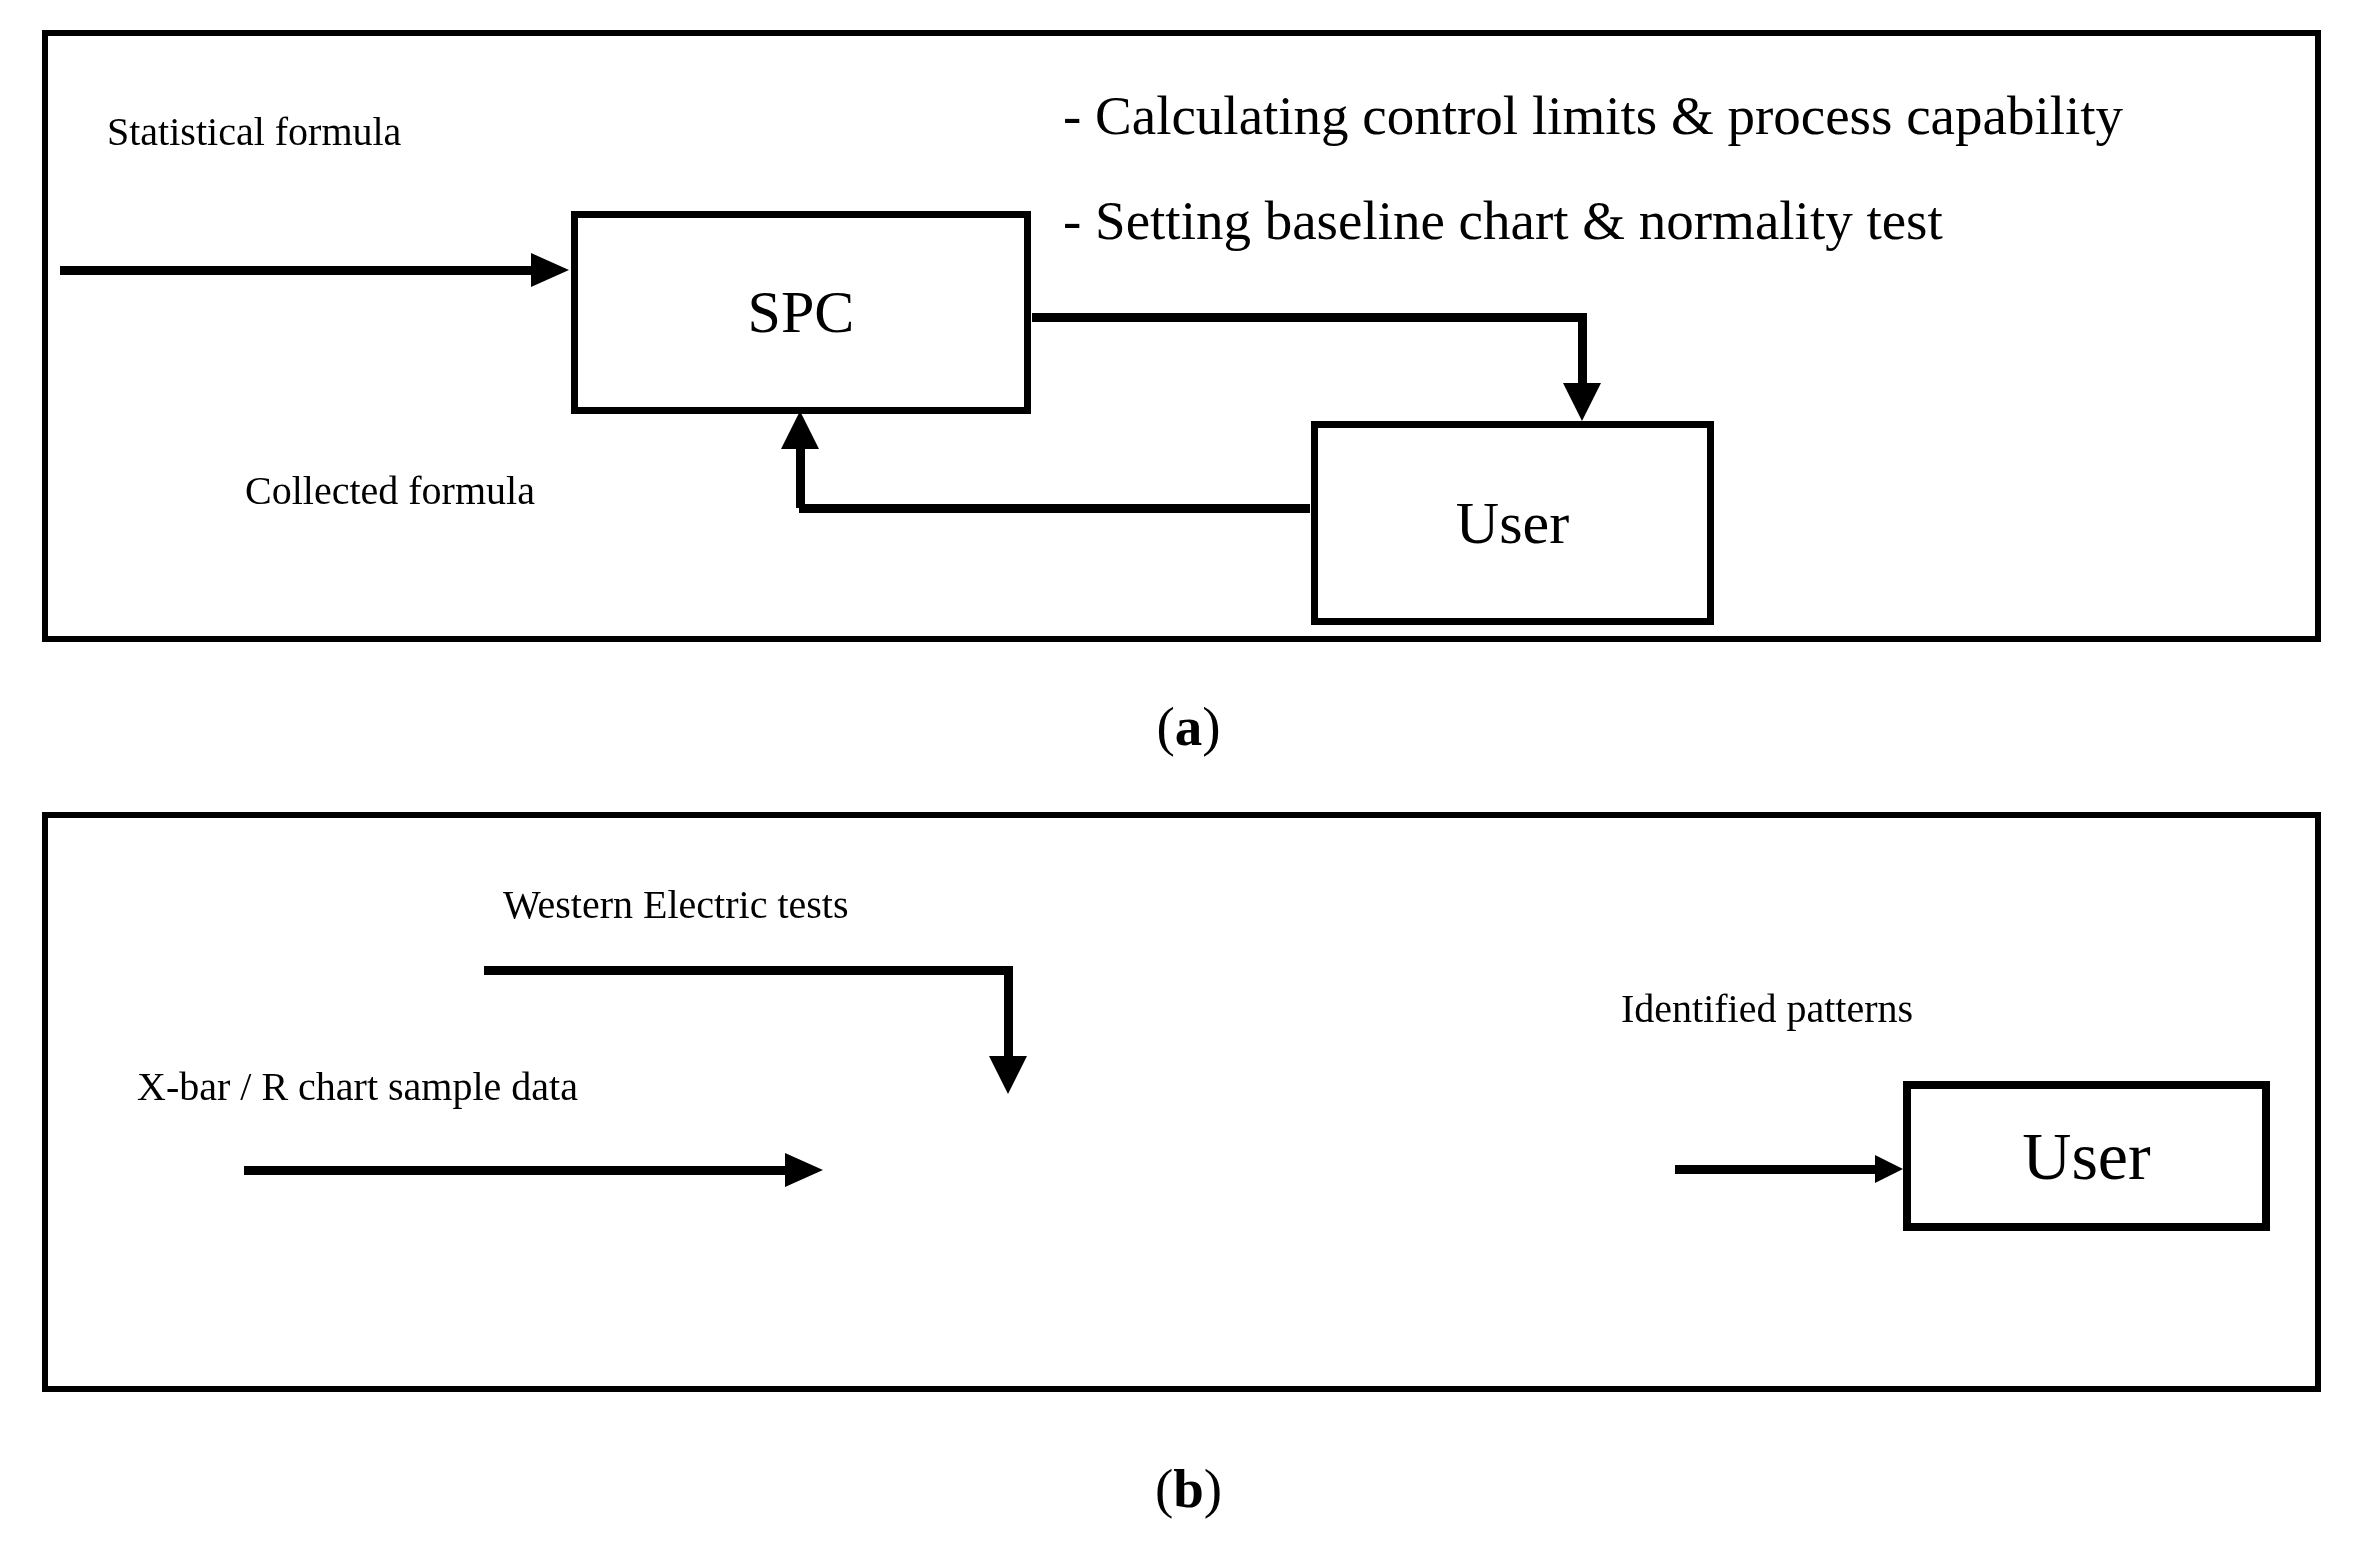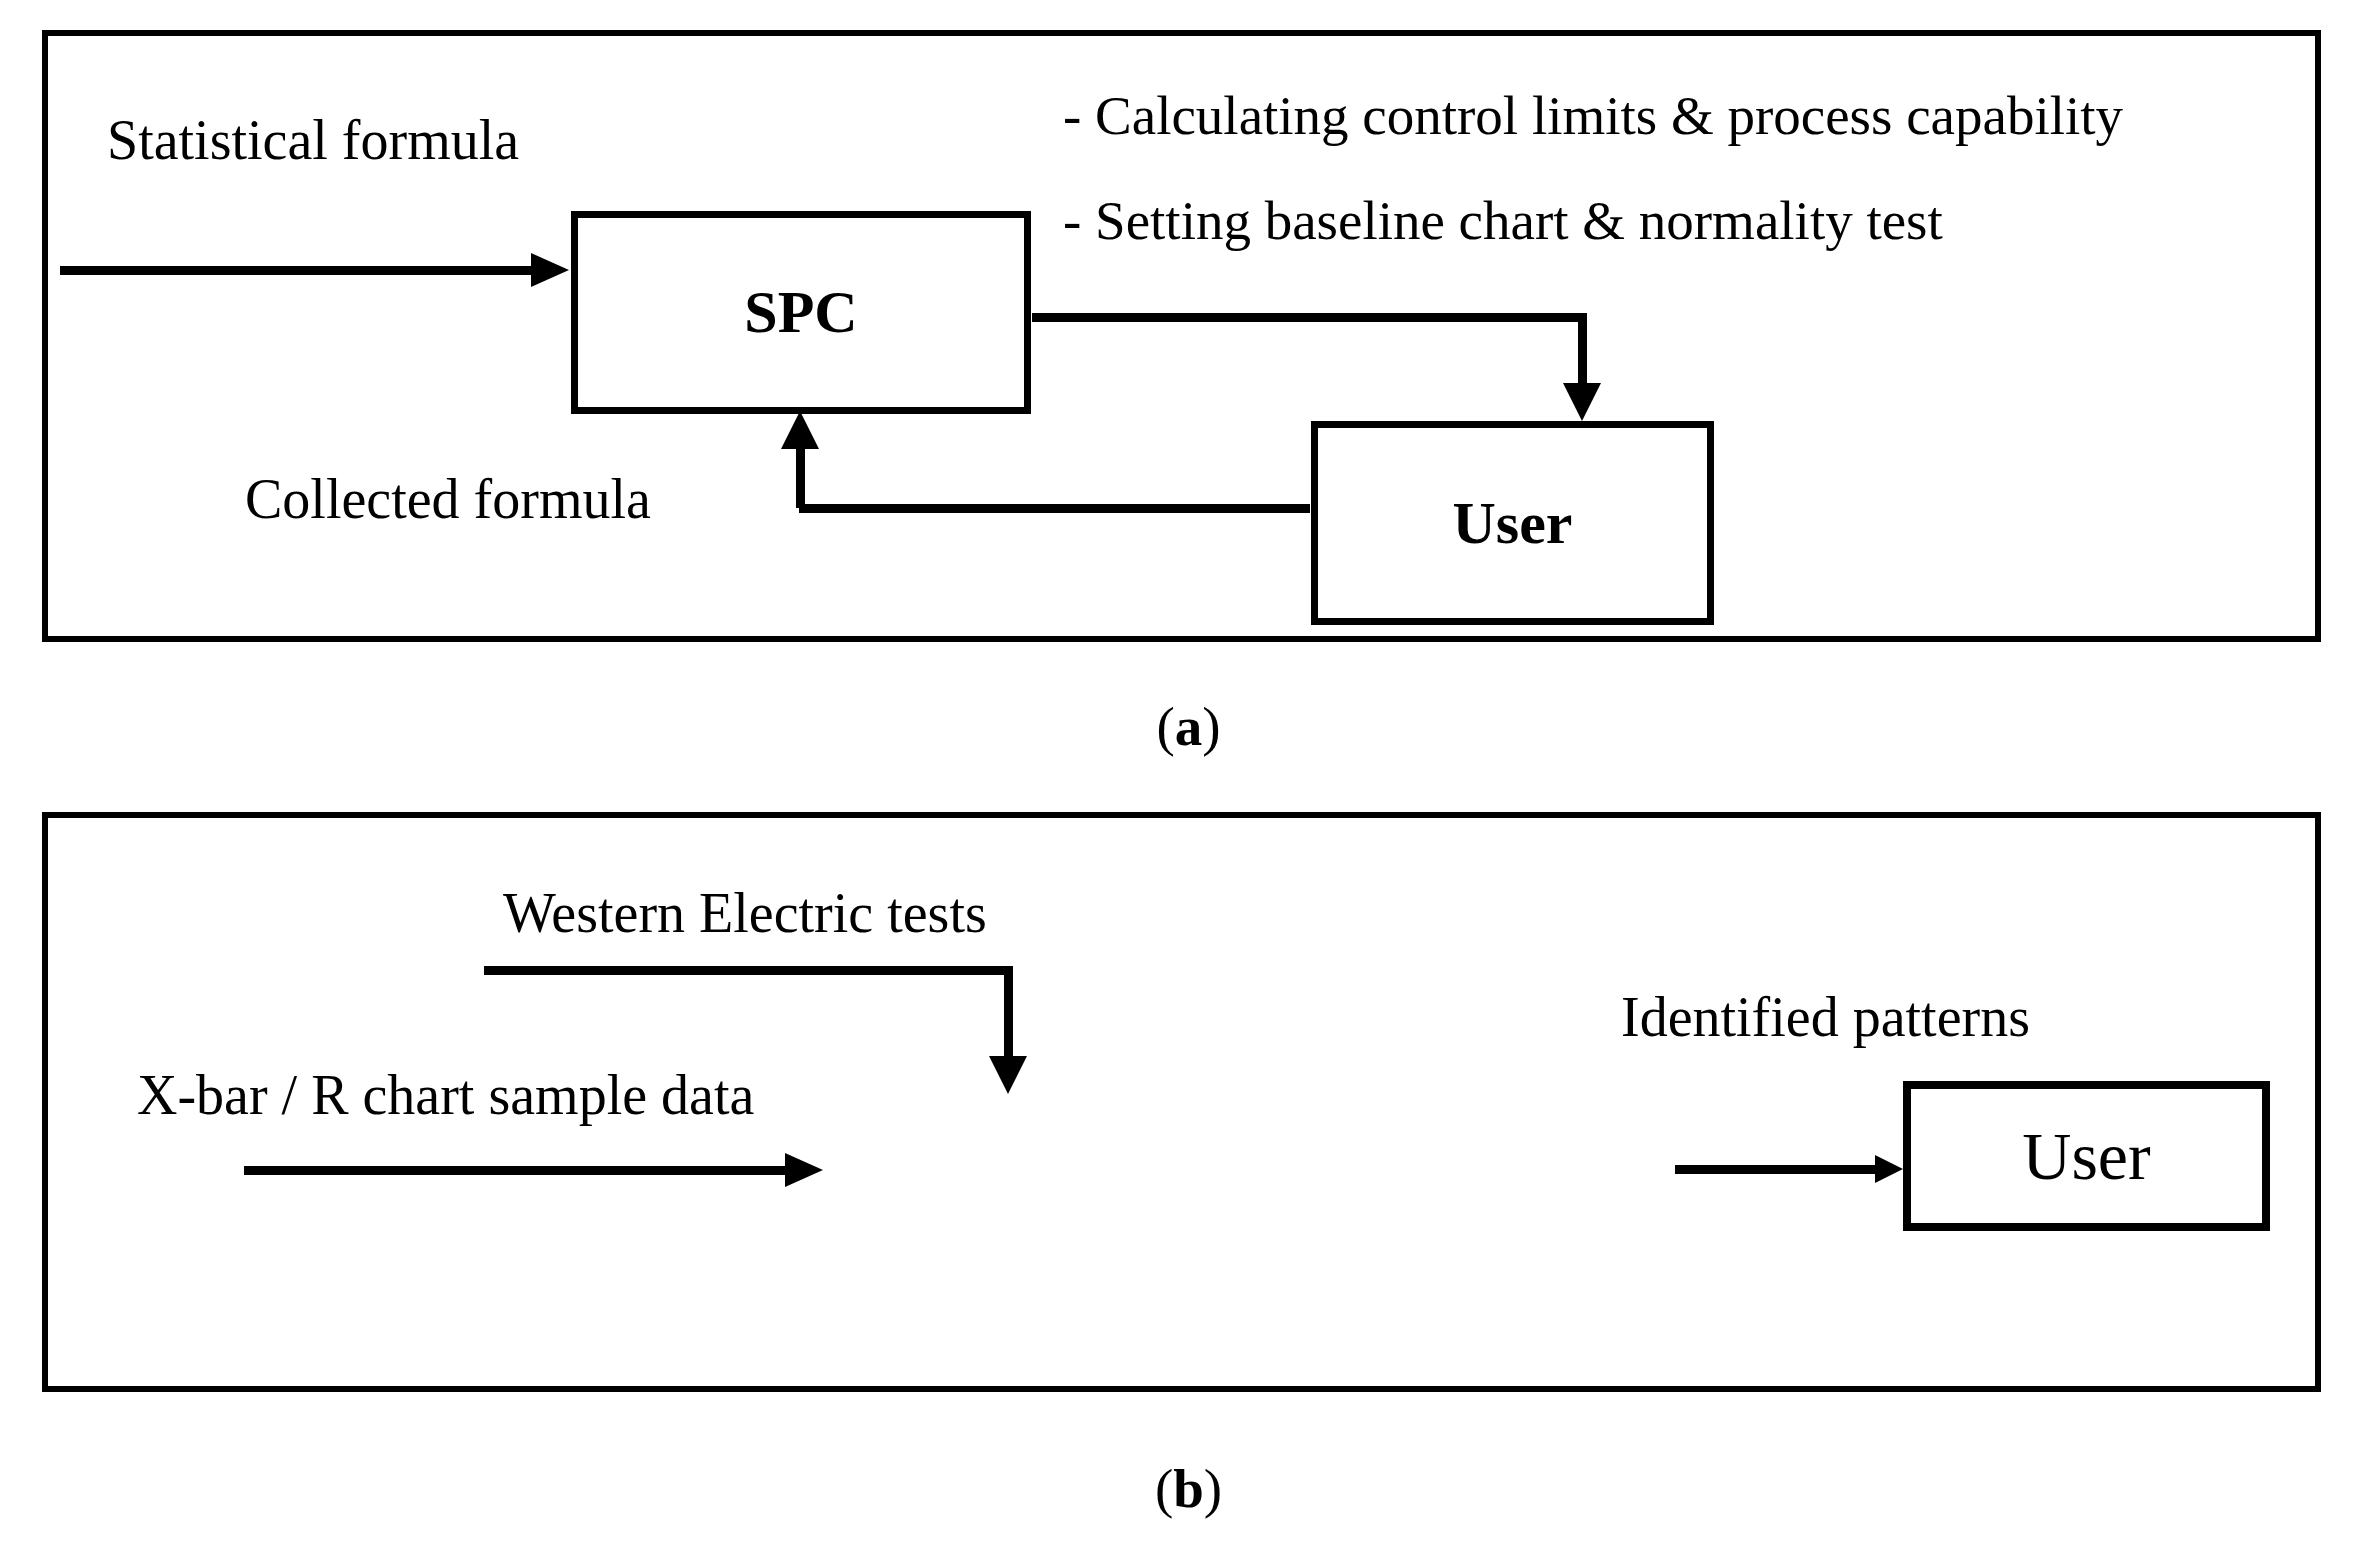--- a/index.html
+++ b/index.html
@@ -15,37 +15,37 @@
     position:absolute;
     border:6.6px solid #000;
     background:#fff;
     box-sizing:border-box;
   }
   #panel-a{left:42px;top:30px;width:2279px;height:612px;}
   #panel-b{left:42px;top:812px;width:2279px;height:580px;}
 
   .lbl{
     position:absolute;
-    font-size:56px;
+    font-size:40px;
     line-height:1;
     white-space:nowrap;
   }
   .note{
     position:absolute;
     font-size:55px;
     line-height:1;
     white-space:nowrap;
   }
   .box{
     position:absolute;
     border:7.5px solid #000;
     box-sizing:content-box;
     background:#fff;
     display:flex;align-items:center;justify-content:center;
-    font-weight:bold;
+    font-weight:normal;
     font-size:60px;
   }
   .h-line,.v-line{position:absolute;background:#000;}
   .arr{position:absolute;width:0;height:0;}
   .arr-right{border-top:17px solid transparent;border-bottom:17px solid transparent;border-left:38px solid #000;}
   .arr-right-sm{border-top:14px solid transparent;border-bottom:14px solid transparent;border-left:28px solid #000;}
   .arr-down{border-left:19px solid transparent;border-right:19px solid transparent;border-top:38px solid #000;}
   .arr-up{border-left:19px solid transparent;border-right:19px solid transparent;border-bottom:38px solid #000;}
 
   .caption{

